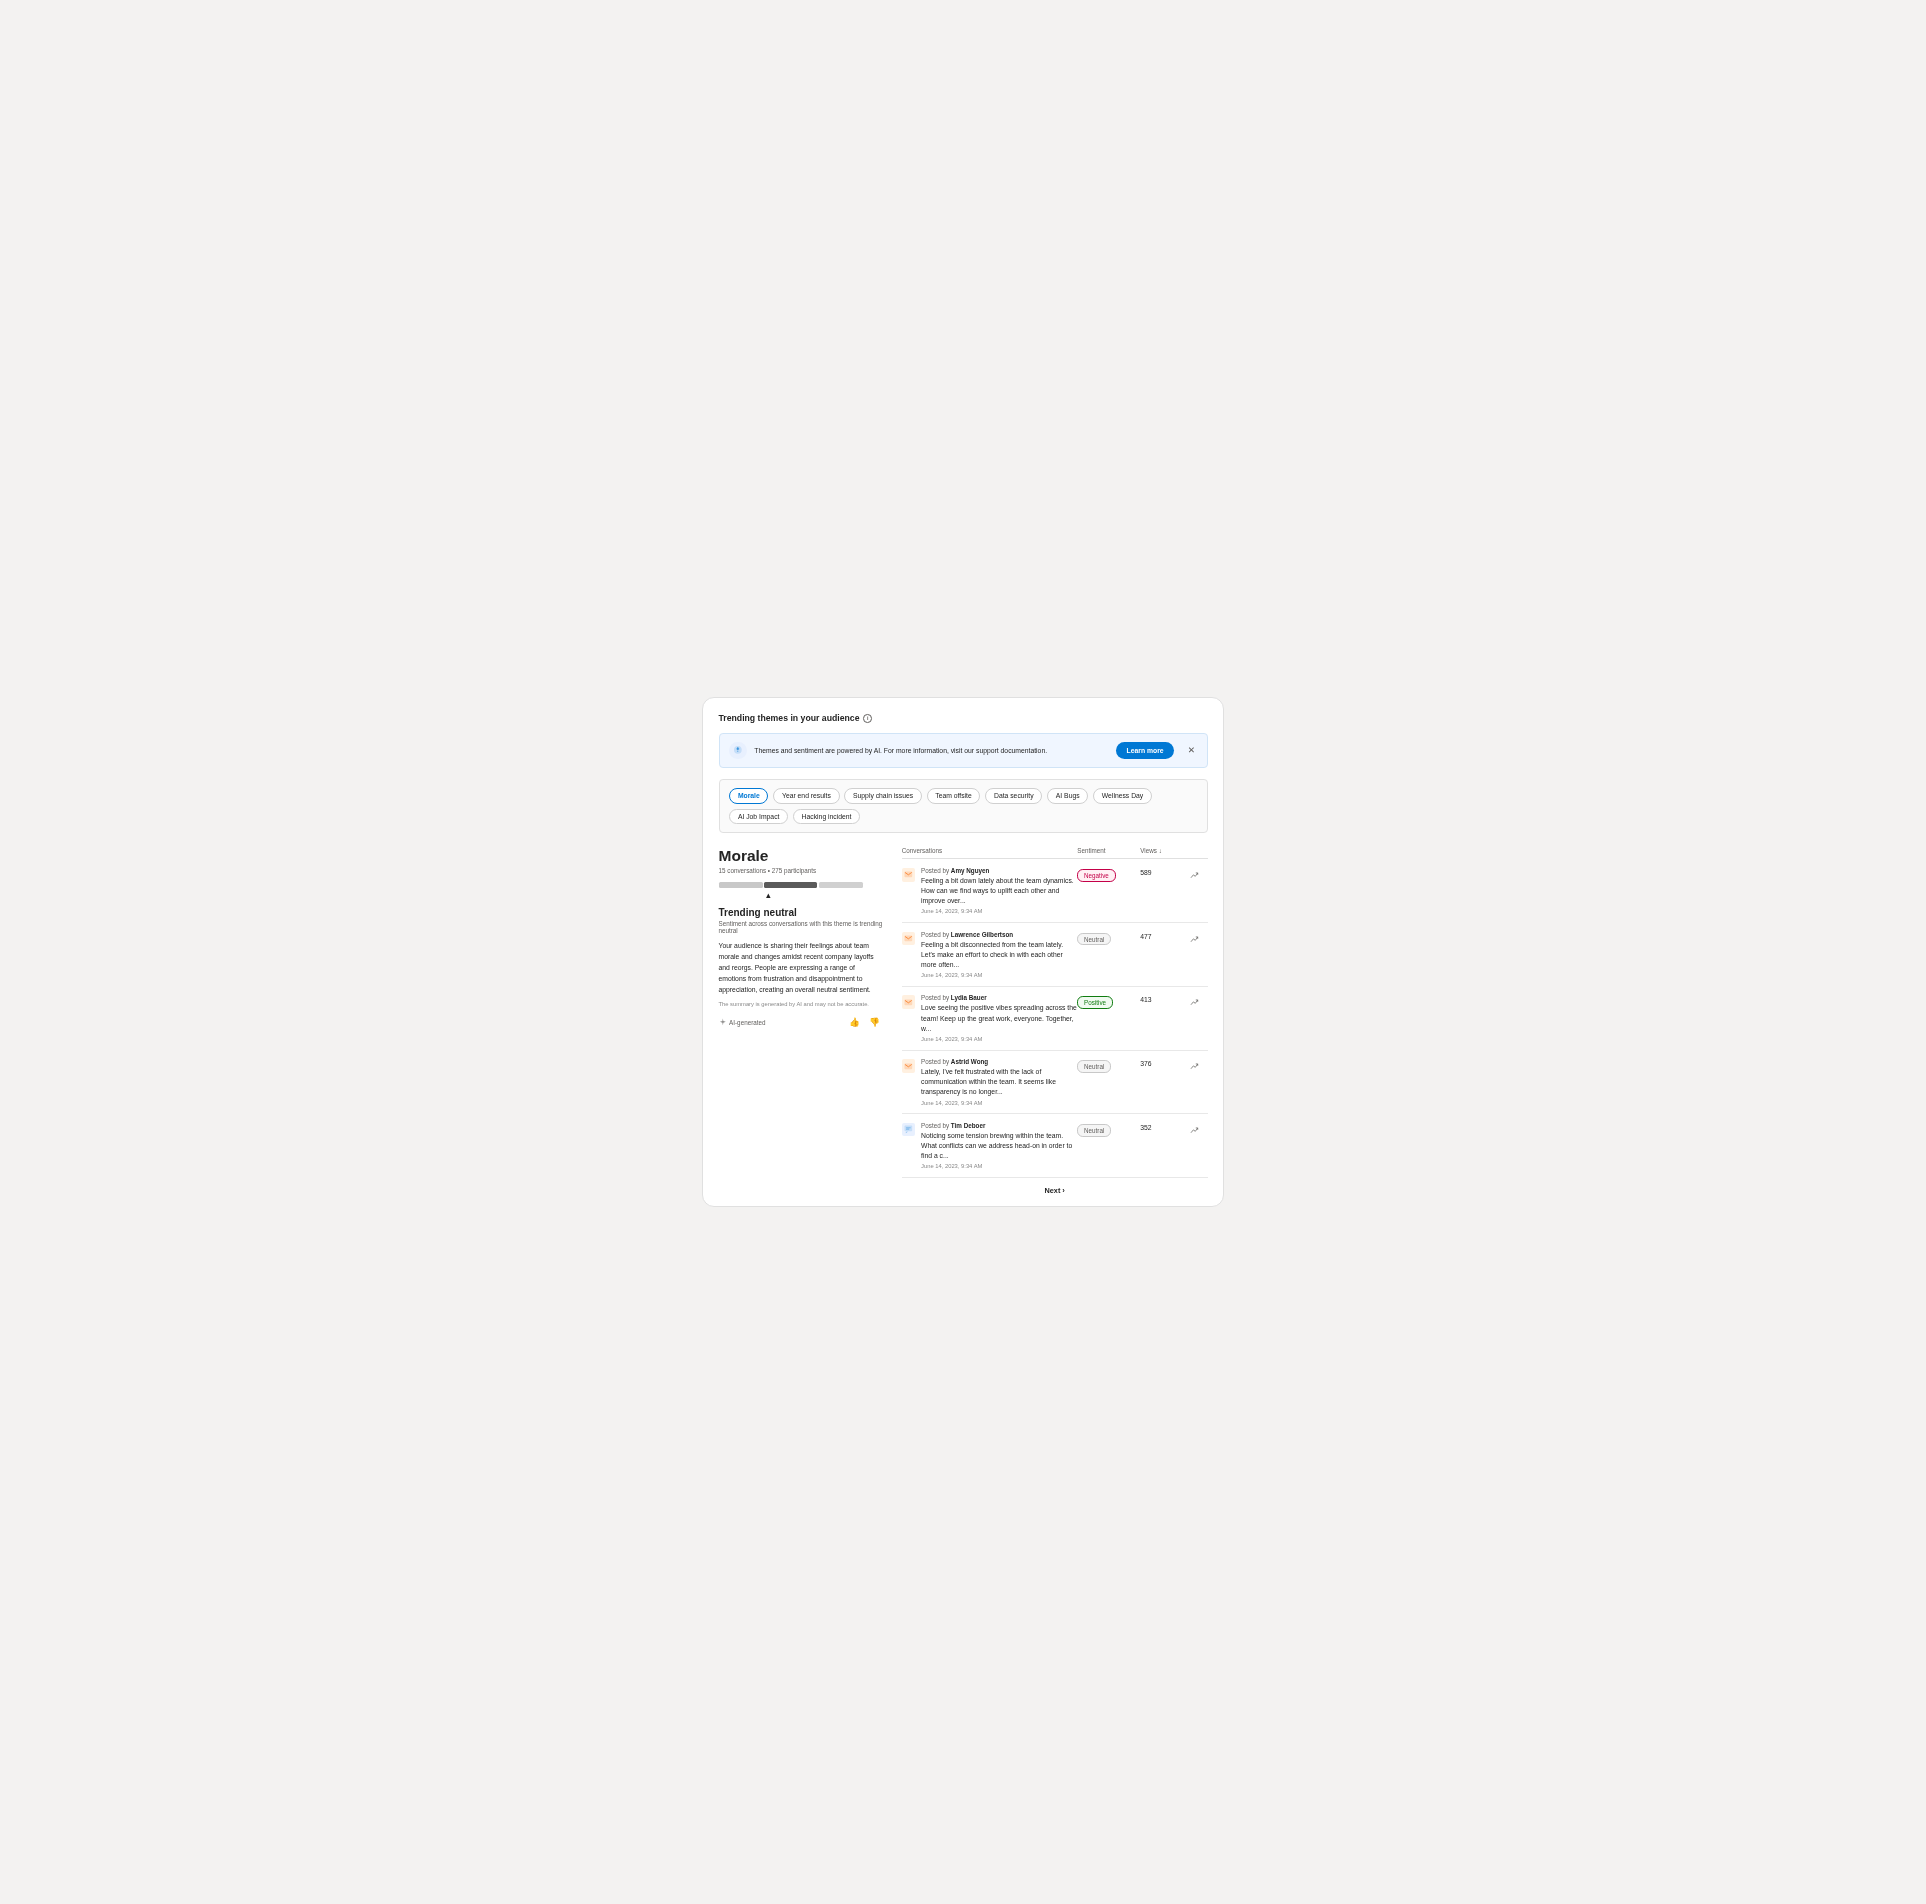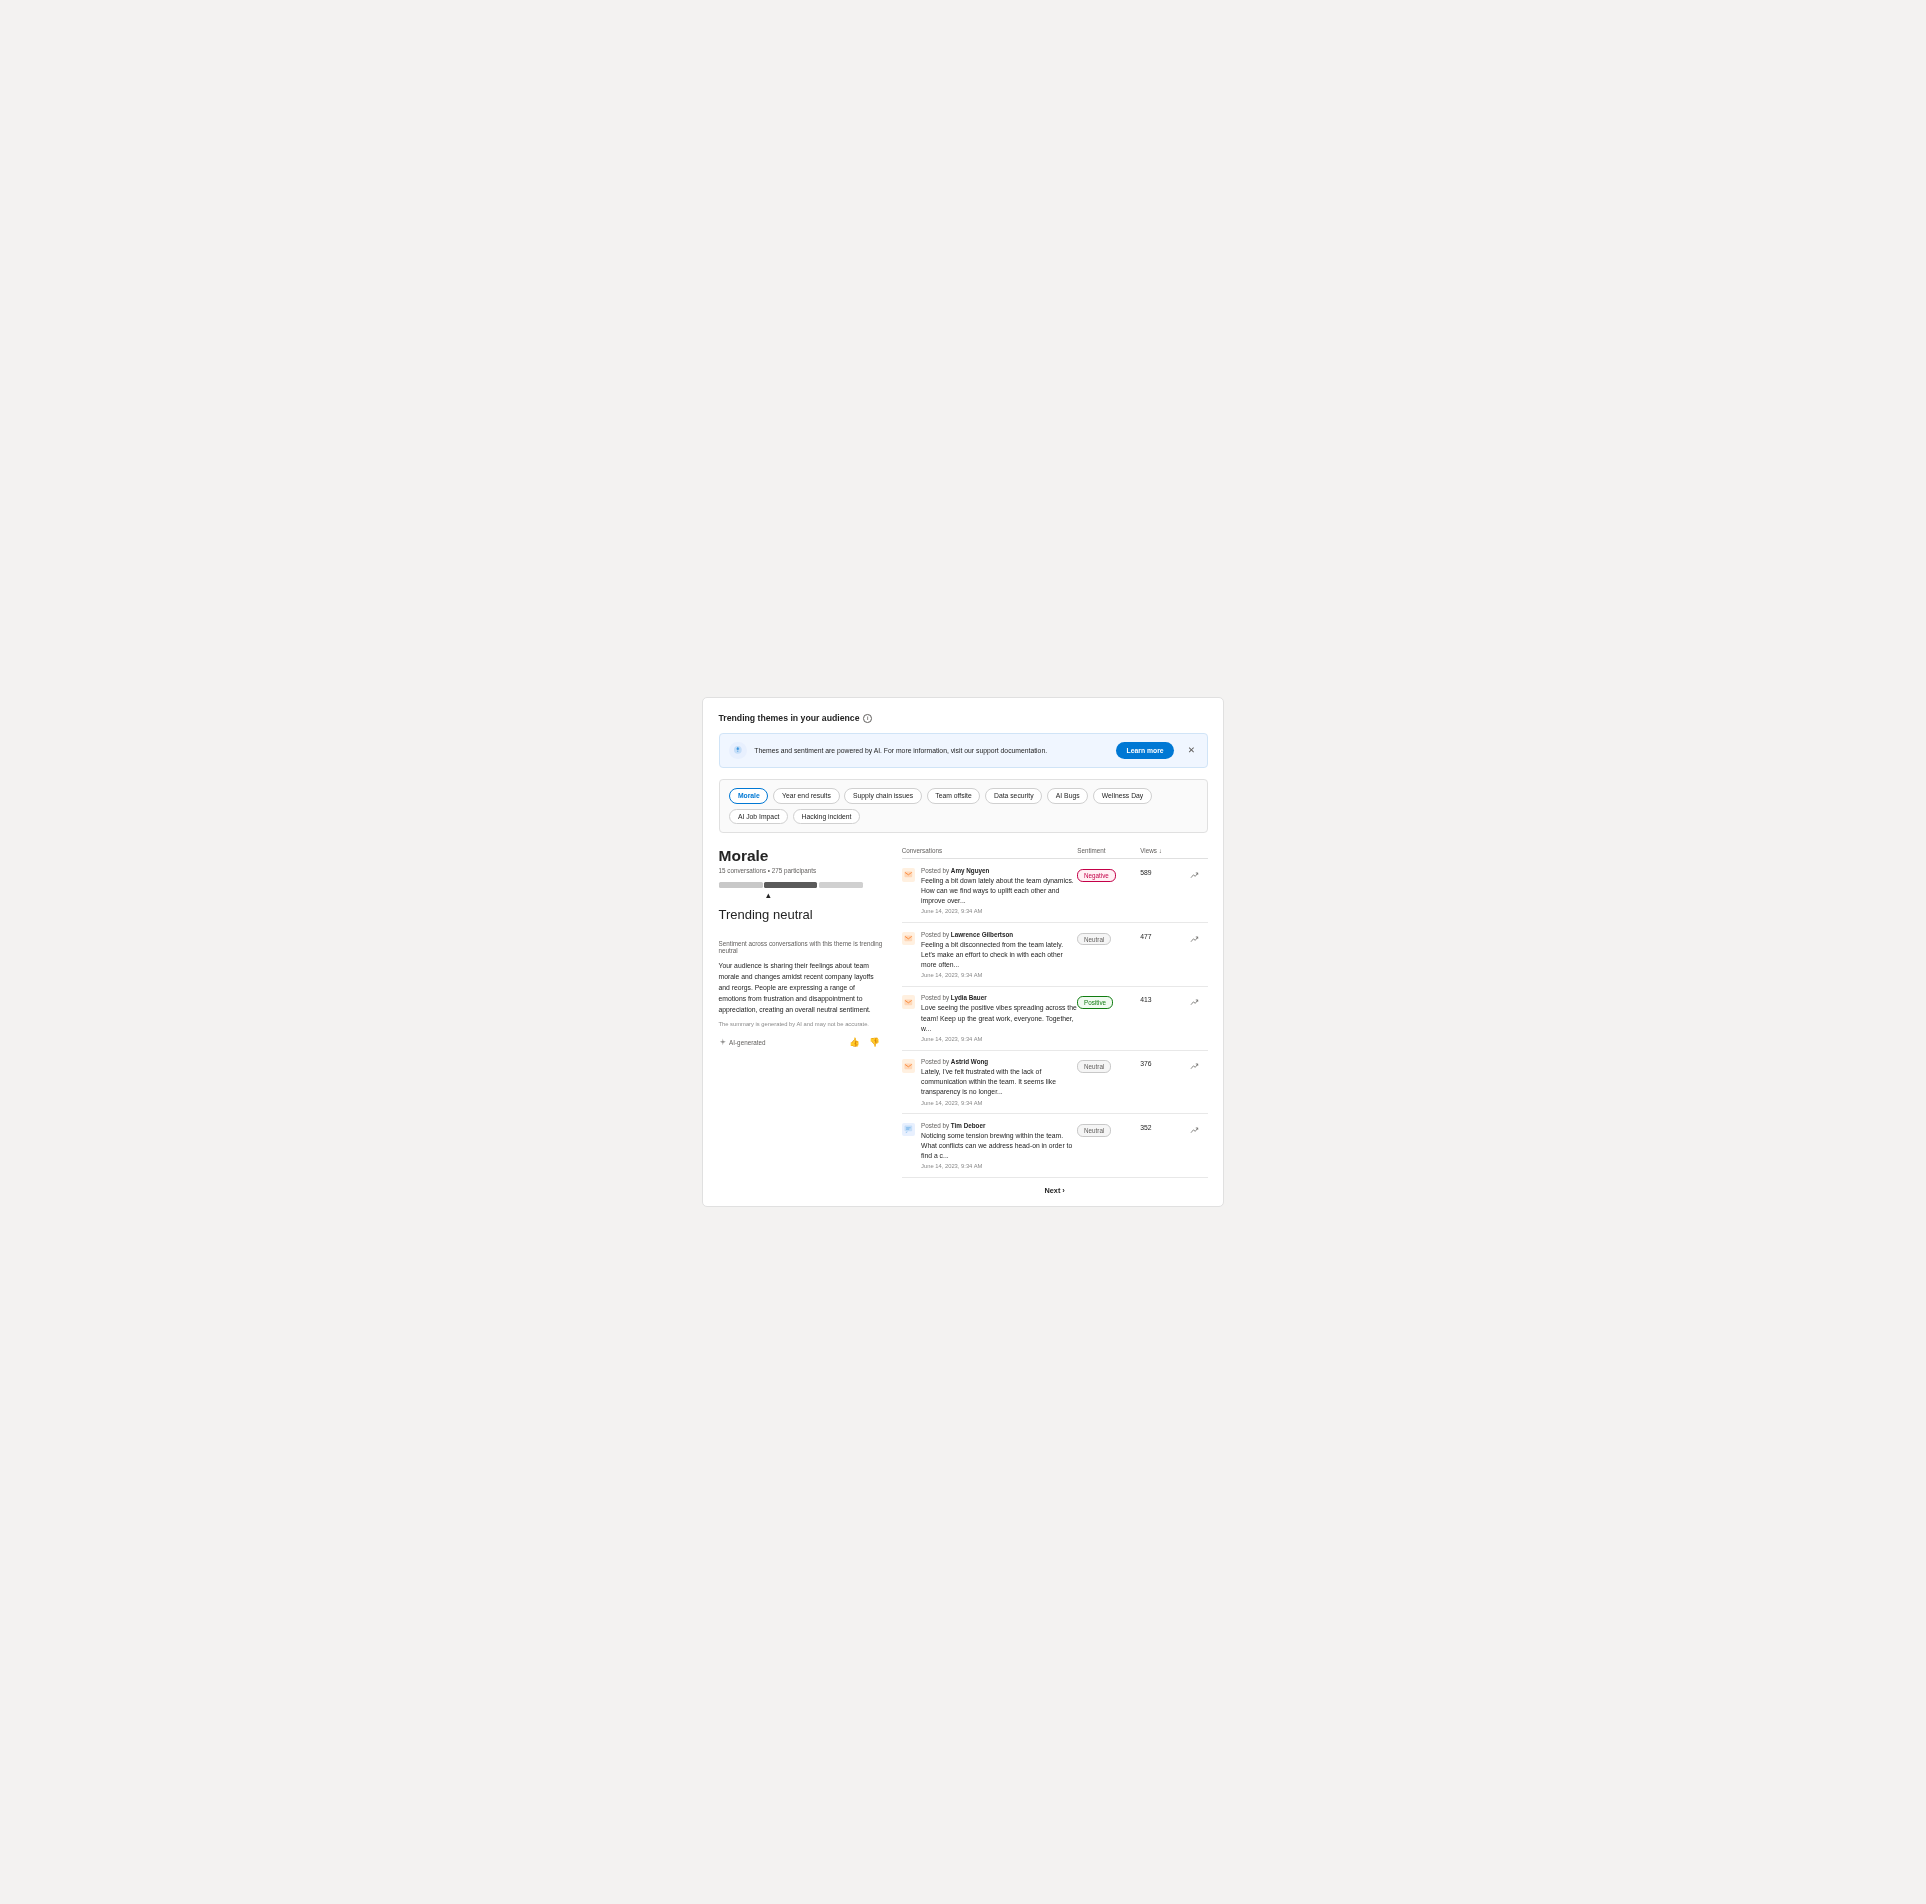--- a/index.html
+++ b/index.html
@@ -8,21 +8,21 @@
       background: #f3f2f1;
       display: flex;
       justify-content: center;
       align-items: center;
       min-height: 100vh;
       padding: 9.7px;
     }
     .container {
       background: #ffffff;
       border: 0.5px solid #e0e0e0;
-      border-radius: 5px;
+      border-radius: 12px;
       padding: 15.5px 15.5px 11.6px 15.5px;
       max-width: 522px;
       width: 100%;
     }
     .page-title {
       font-size: 8.7px;
       font-weight: 600;
       color: #242424;
       display: flex;
       align-items: center;
@@ -144,24 +144,24 @@
     .bar-neg { background: #c8c8c8; border-radius: 1.5px; width: 44px; height: 5.8px; }
     .bar-neu { background: #5a5a5a; border-radius: 1.5px; width: 53px; height: 5.8px; }
     .bar-pos { background: #d0d0d0; border-radius: 1.5px; width: 44px; height: 5.8px; }
     .bar-indicator {
       margin-bottom: 6.8px;
       color: #242424;
       font-size: 7.7px;
       padding-left: 46px;
     }
     .trending-neutral-title {
-      font-size: 13px;
-      font-weight: 400;
-      color: #242424;
-      margin-bottom: 18px;
+      font-size: 10px;
+      font-weight: 700;
+      color: #242424;
+      margin-bottom: 2px;
     }
     .trending-neutral-sub {
       font-size: 6.3px;
       color: #605e5c;
       margin-bottom: 7.7px;
     }
     .theme-description {
       font-size: 6.8px;
       color: #242424;
       line-height: 1.6;

